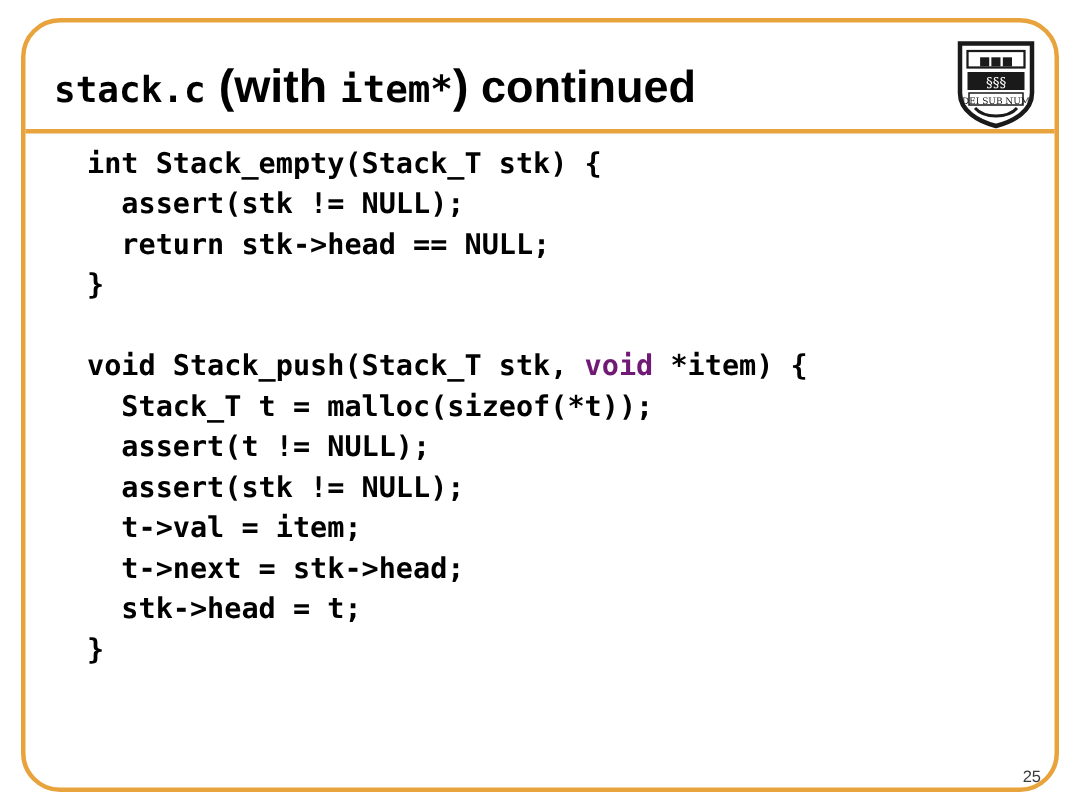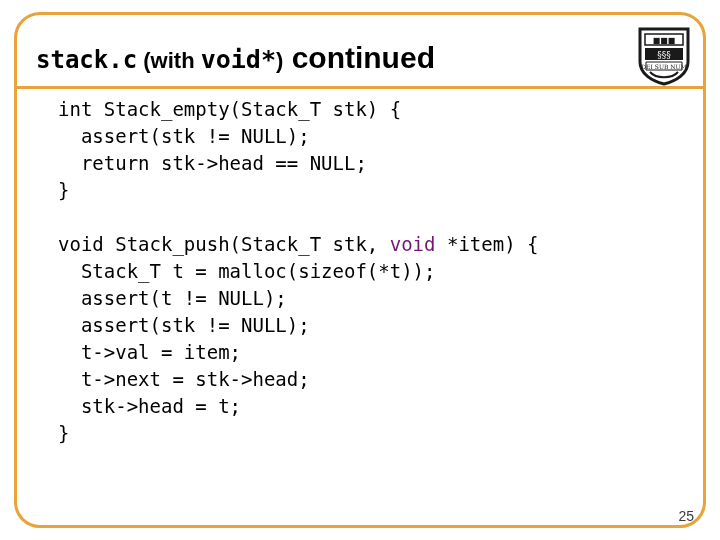--- a/index.html
+++ b/index.html
@@ -54,21 +54,21 @@
     font-family: "DejaVu Sans Mono", "Liberation Mono", monospace;
     font-size: 24px;
     font-weight: bold;
   }
   .title .mono-small {
     font-family: "DejaVu Sans Mono", "Liberation Mono", monospace;
     font-size: 25px;
     font-weight: bold;
   }
   .title .paren {
-    font-size: 22px;
+    font-size: 31px;
     font-weight: bold;
   }
   
   .title-rule {
     position: absolute;
     left: 17px;
     top: 86px;
     width: 686px;
     height: 3px;
     background: #E8A33D;
@@ -96,41 +96,42 @@
     white-space: pre;
   }
   .code .blank {
     height: 27px;
   }
   .code .orange {
     color: #701a75;
   }
   .code .ln {
     display: block;
+    font-weight: bold;
   }
   
   .page-num {
     position: absolute;
     right: 26px;
     bottom: 16px;
-    font-size: 14px;
+    font-size: 11px;
     color: #3b3b3b;
     font-family: "Liberation Sans", sans-serif;
   }
 </style>
 </head>
 <body>
 
 <div class="slide">
 
   <div class="frame"></div>
   <div class="title-rule"></div>
 
   <div class="title-wrap">
-    <h1 class="title"><span class="mono">stack.c</span><span class="paren"> (with </span><span class="mono-small">void*</span><span class="paren">)</span><span> continued</span></h1>
+    <h1 class="title"><span class="mono">stack.c</span><span class="paren"> (with </span><span class="mono-small">item*</span><span class="paren">)</span><span> continued</span></h1>
   </div>
 
   <div class="crest">
     <svg viewBox="0 0 56 60" width="56" height="60" aria-hidden="true">
       <path d="M4 3 H52 V36 C52 48 40 55 28 58 C16 55 4 48 4 36 Z" fill="#ffffff" stroke="#1a1a1a" stroke-width="3"></path>
       <rect x="9" y="8" width="38" height="11" fill="#ffffff" stroke="#1a1a1a" stroke-width="1.5"></rect>
       <text x="28" y="17" font-family="'DejaVu Sans', sans-serif" font-size="8" text-anchor="middle" fill="#1a1a1a">■■■</text>
       <path d="M9 22 H47 V34 H9 Z" fill="#1a1a1a"></path>
       <text x="28" y="32" font-family="'DejaVu Serif', serif" font-size="9" text-anchor="middle" fill="#ffffff">§§§</text>
       <path d="M10 36 H46 V44 H10 Z" fill="#ffffff" stroke="#1a1a1a" stroke-width="1"></path>

